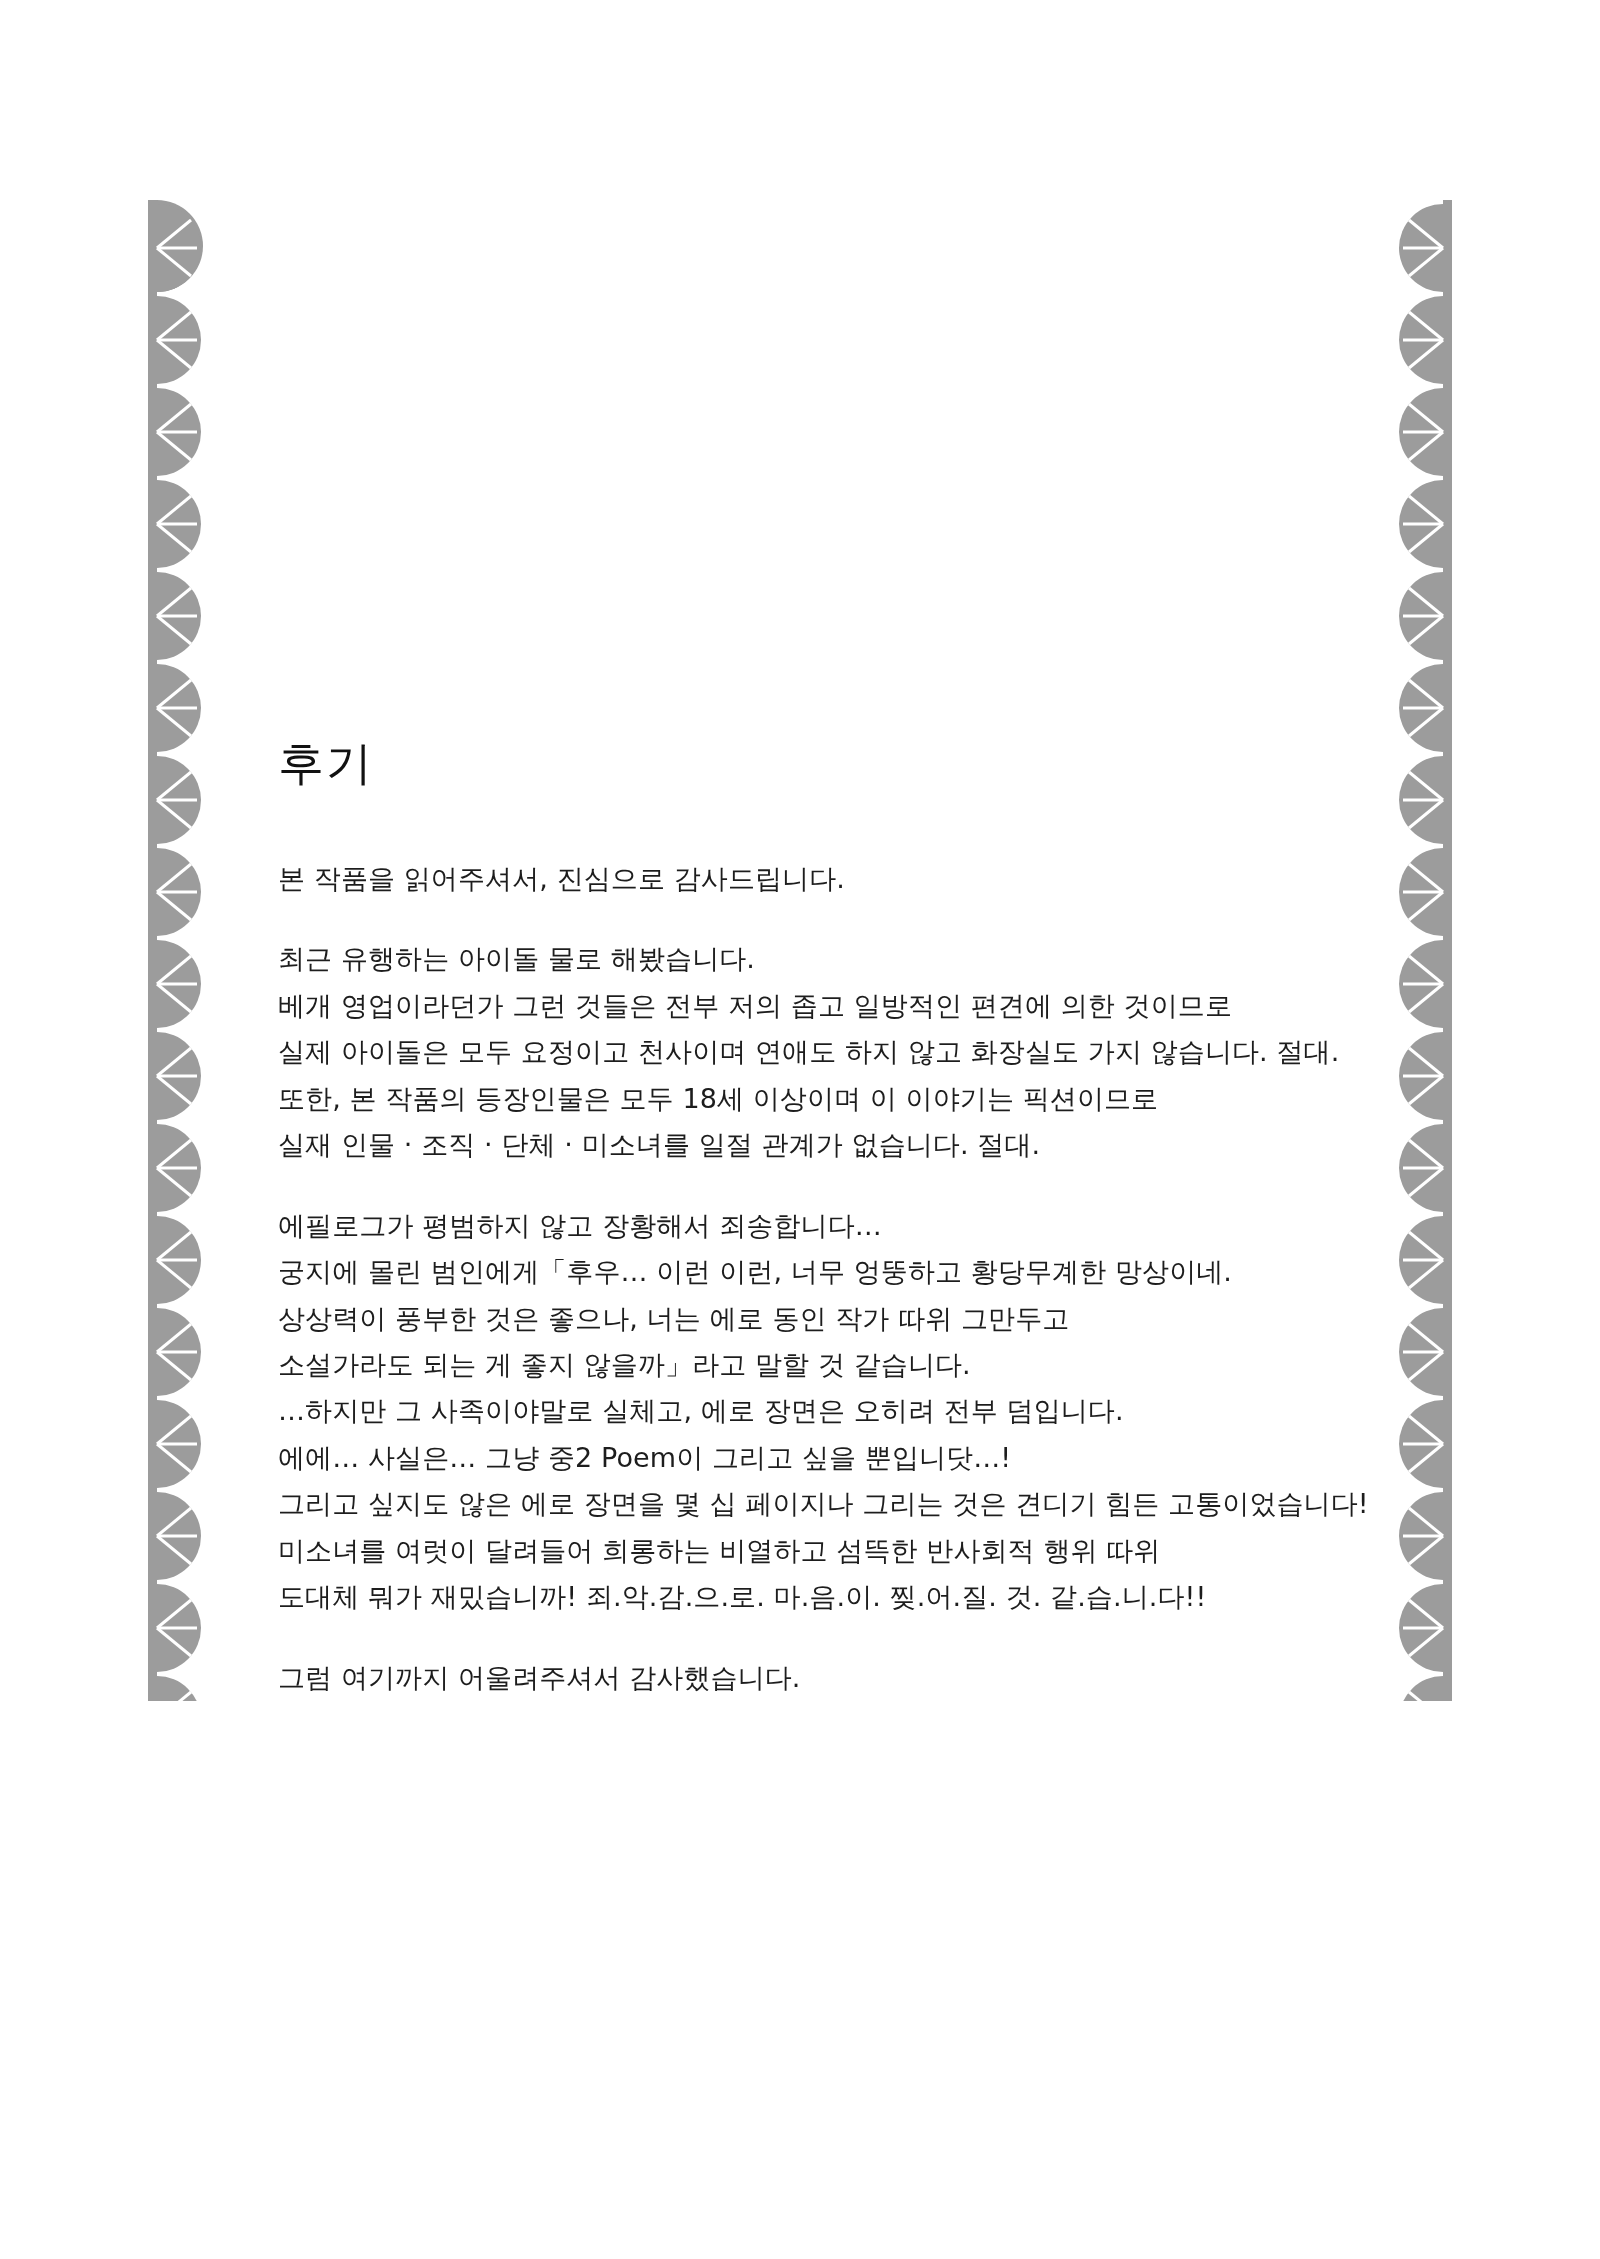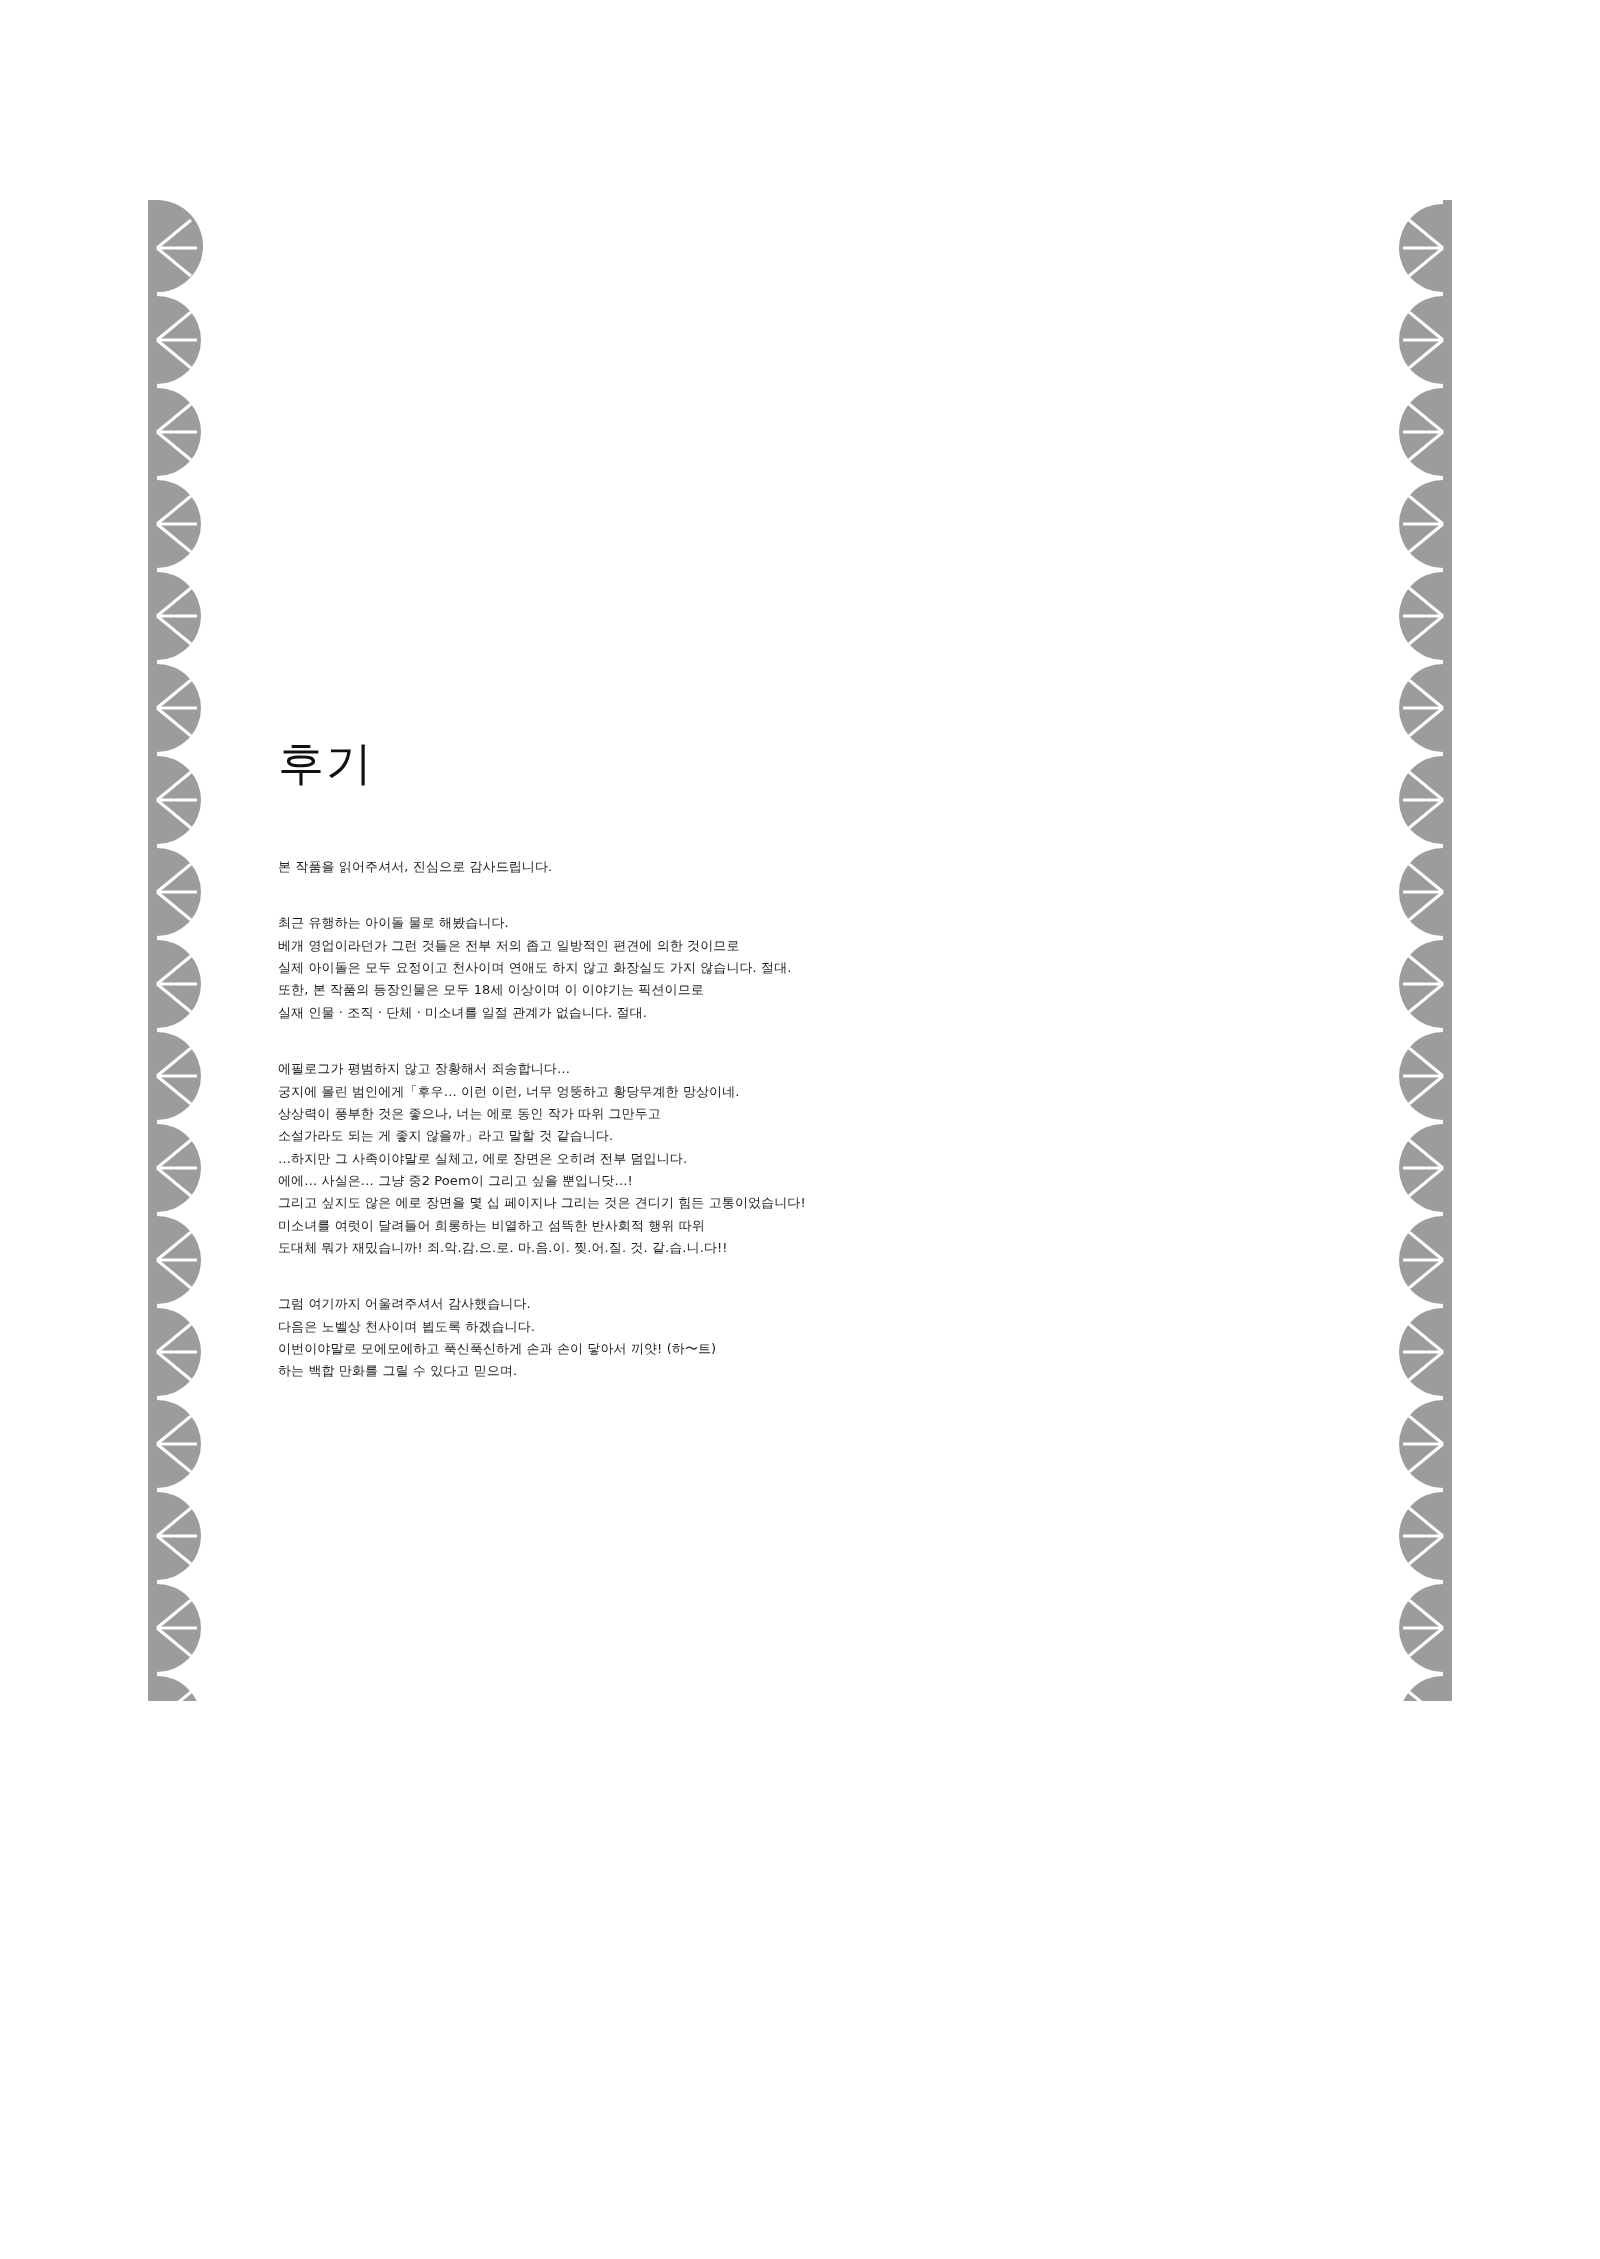--- a/index.html
+++ b/index.html
@@ -41,21 +41,21 @@
   }
   .afterword-title {
     font-size: 46px;
     font-weight: 400;
     letter-spacing: 2px;
     color: #111;
     margin: 0 0 70px 0;
     line-height: 1;
   }
   .para {
-    font-size: 13px;
+    font-size: 27px;
     line-height: 1.72;
     color: #1d1d1d;
     margin: 0 0 34px 0;
     letter-spacing: 0.1px;
     white-space: pre-line;
   }
   .para:last-of-type { margin-bottom: 0; }
 
   .signature {
     position: absolute;

